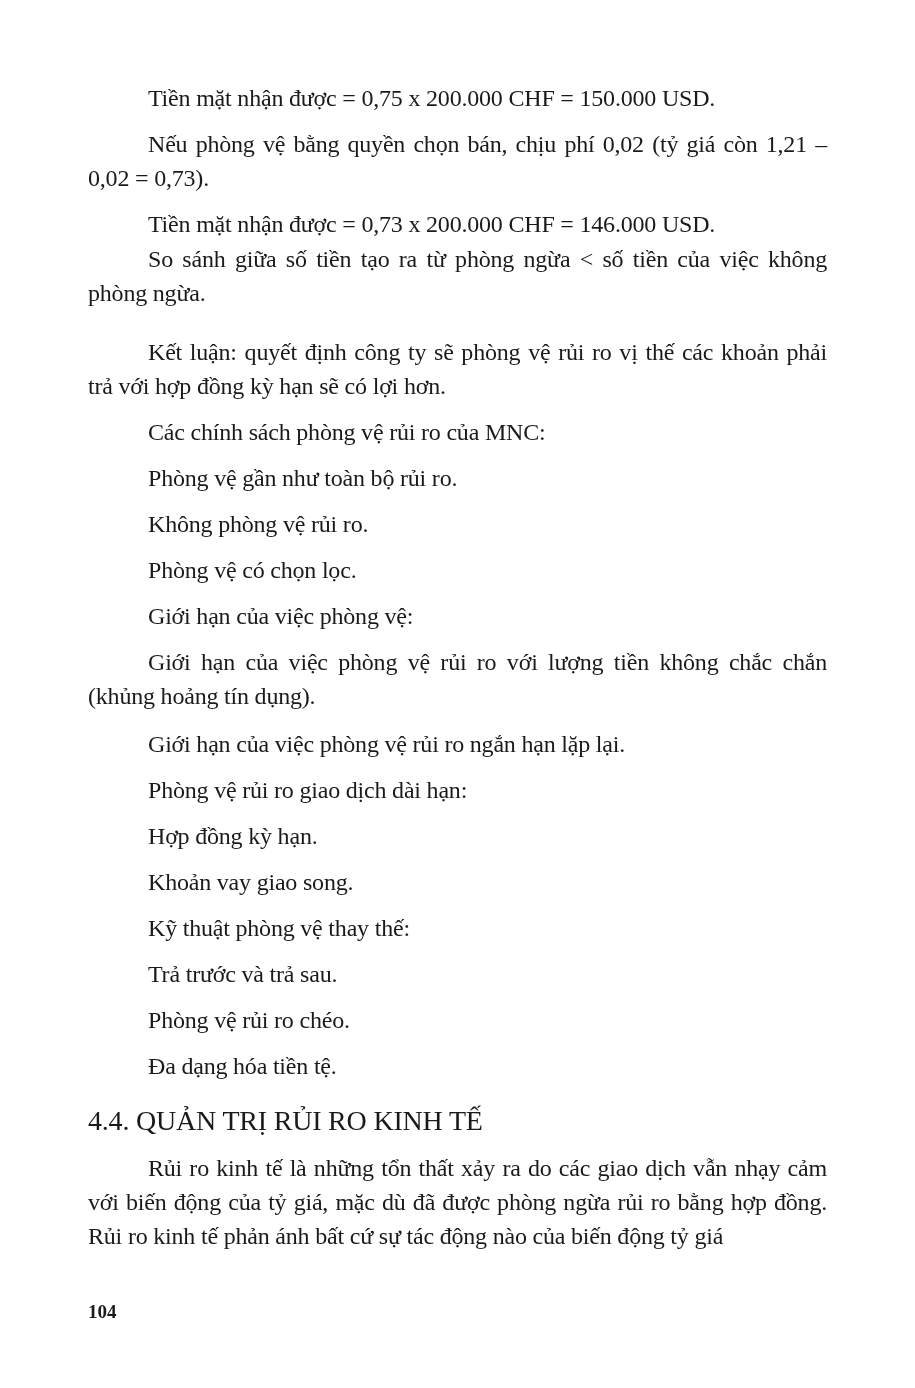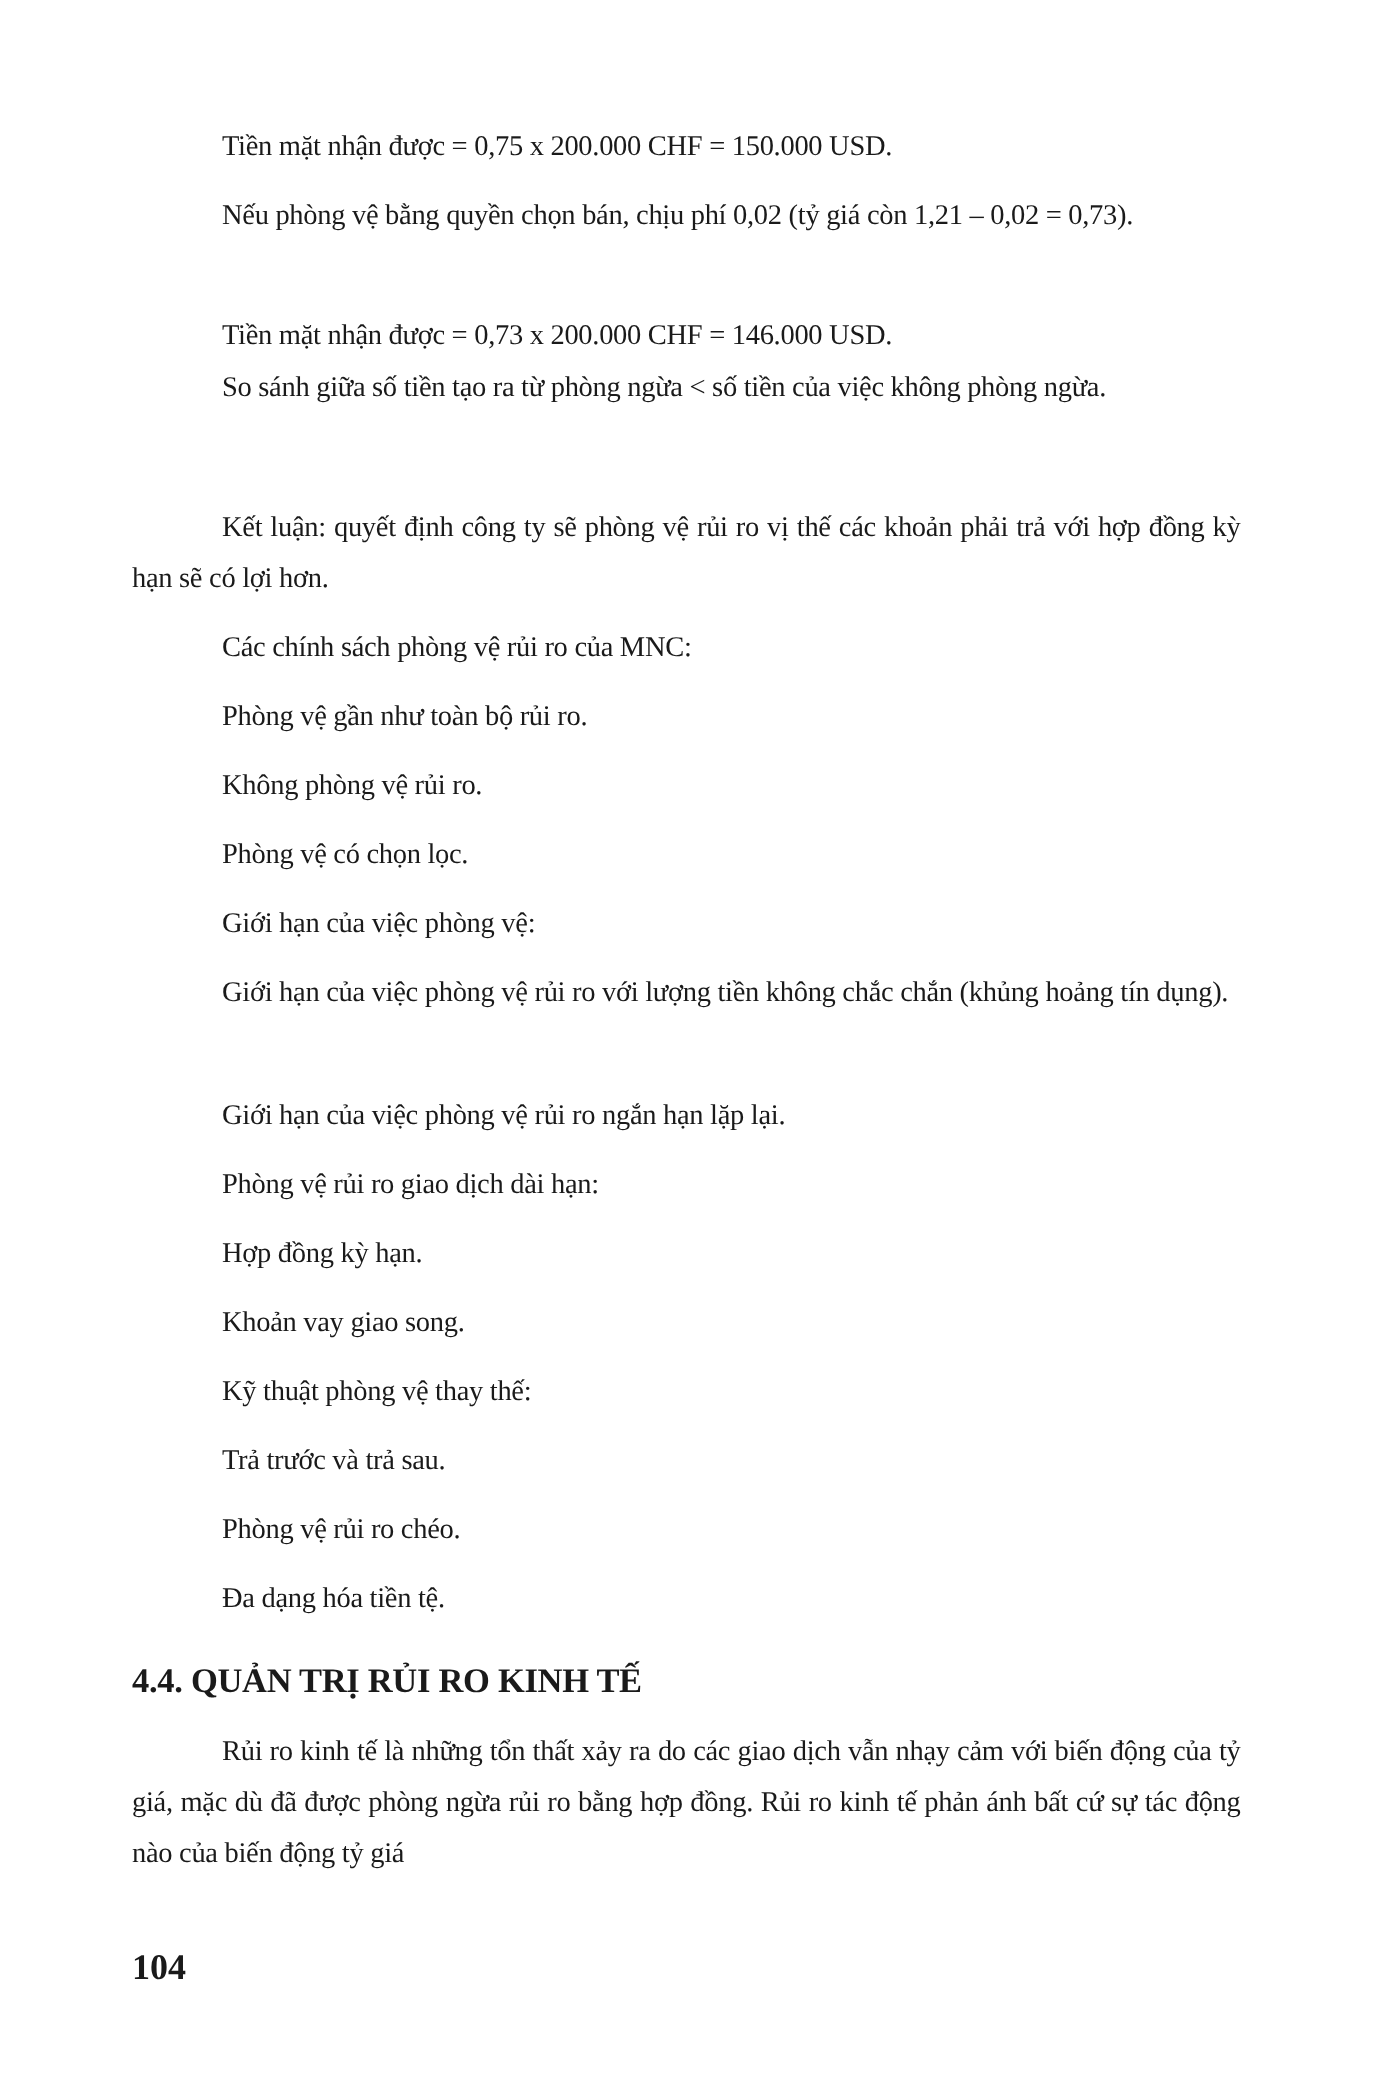--- a/index.html
+++ b/index.html
@@ -18,44 +18,44 @@
     .page {
       position: absolute;
       left: 88px;
       top: 0;
       width: 739px;
     }
     .p {
       position: absolute;
       left: 0;
       width: 739px;
-      font-size: 19px;
+      font-size: 24px;
       line-height: 34px;
       text-align: justify;
       text-indent: 60px;
       margin: 0;
       letter-spacing: -0.2px;
     }
     .p.single {
       white-space: nowrap;
     }
     .heading {
       position: absolute;
       left: 0;
       width: 739px;
-      font-size: 23px;
+      font-size: 28px;
       line-height: 34px;
-      font-weight: bold;
+      font-weight: normal;
       margin: 0;
       letter-spacing: -0.2px;
     }
     .page-number {
       position: absolute;
       left: 0;
-      font-size: 24px;
+      font-size: 19px;
       font-weight: bold;
       line-height: 24px;
     }
   </style>
 </head>
 <body>
 
 <div class="page">
 
   <p class="p single" style="top:81px">Tiền mặt nhận được = 0,75 x 200.000 CHF = 150.000 USD.</p>

